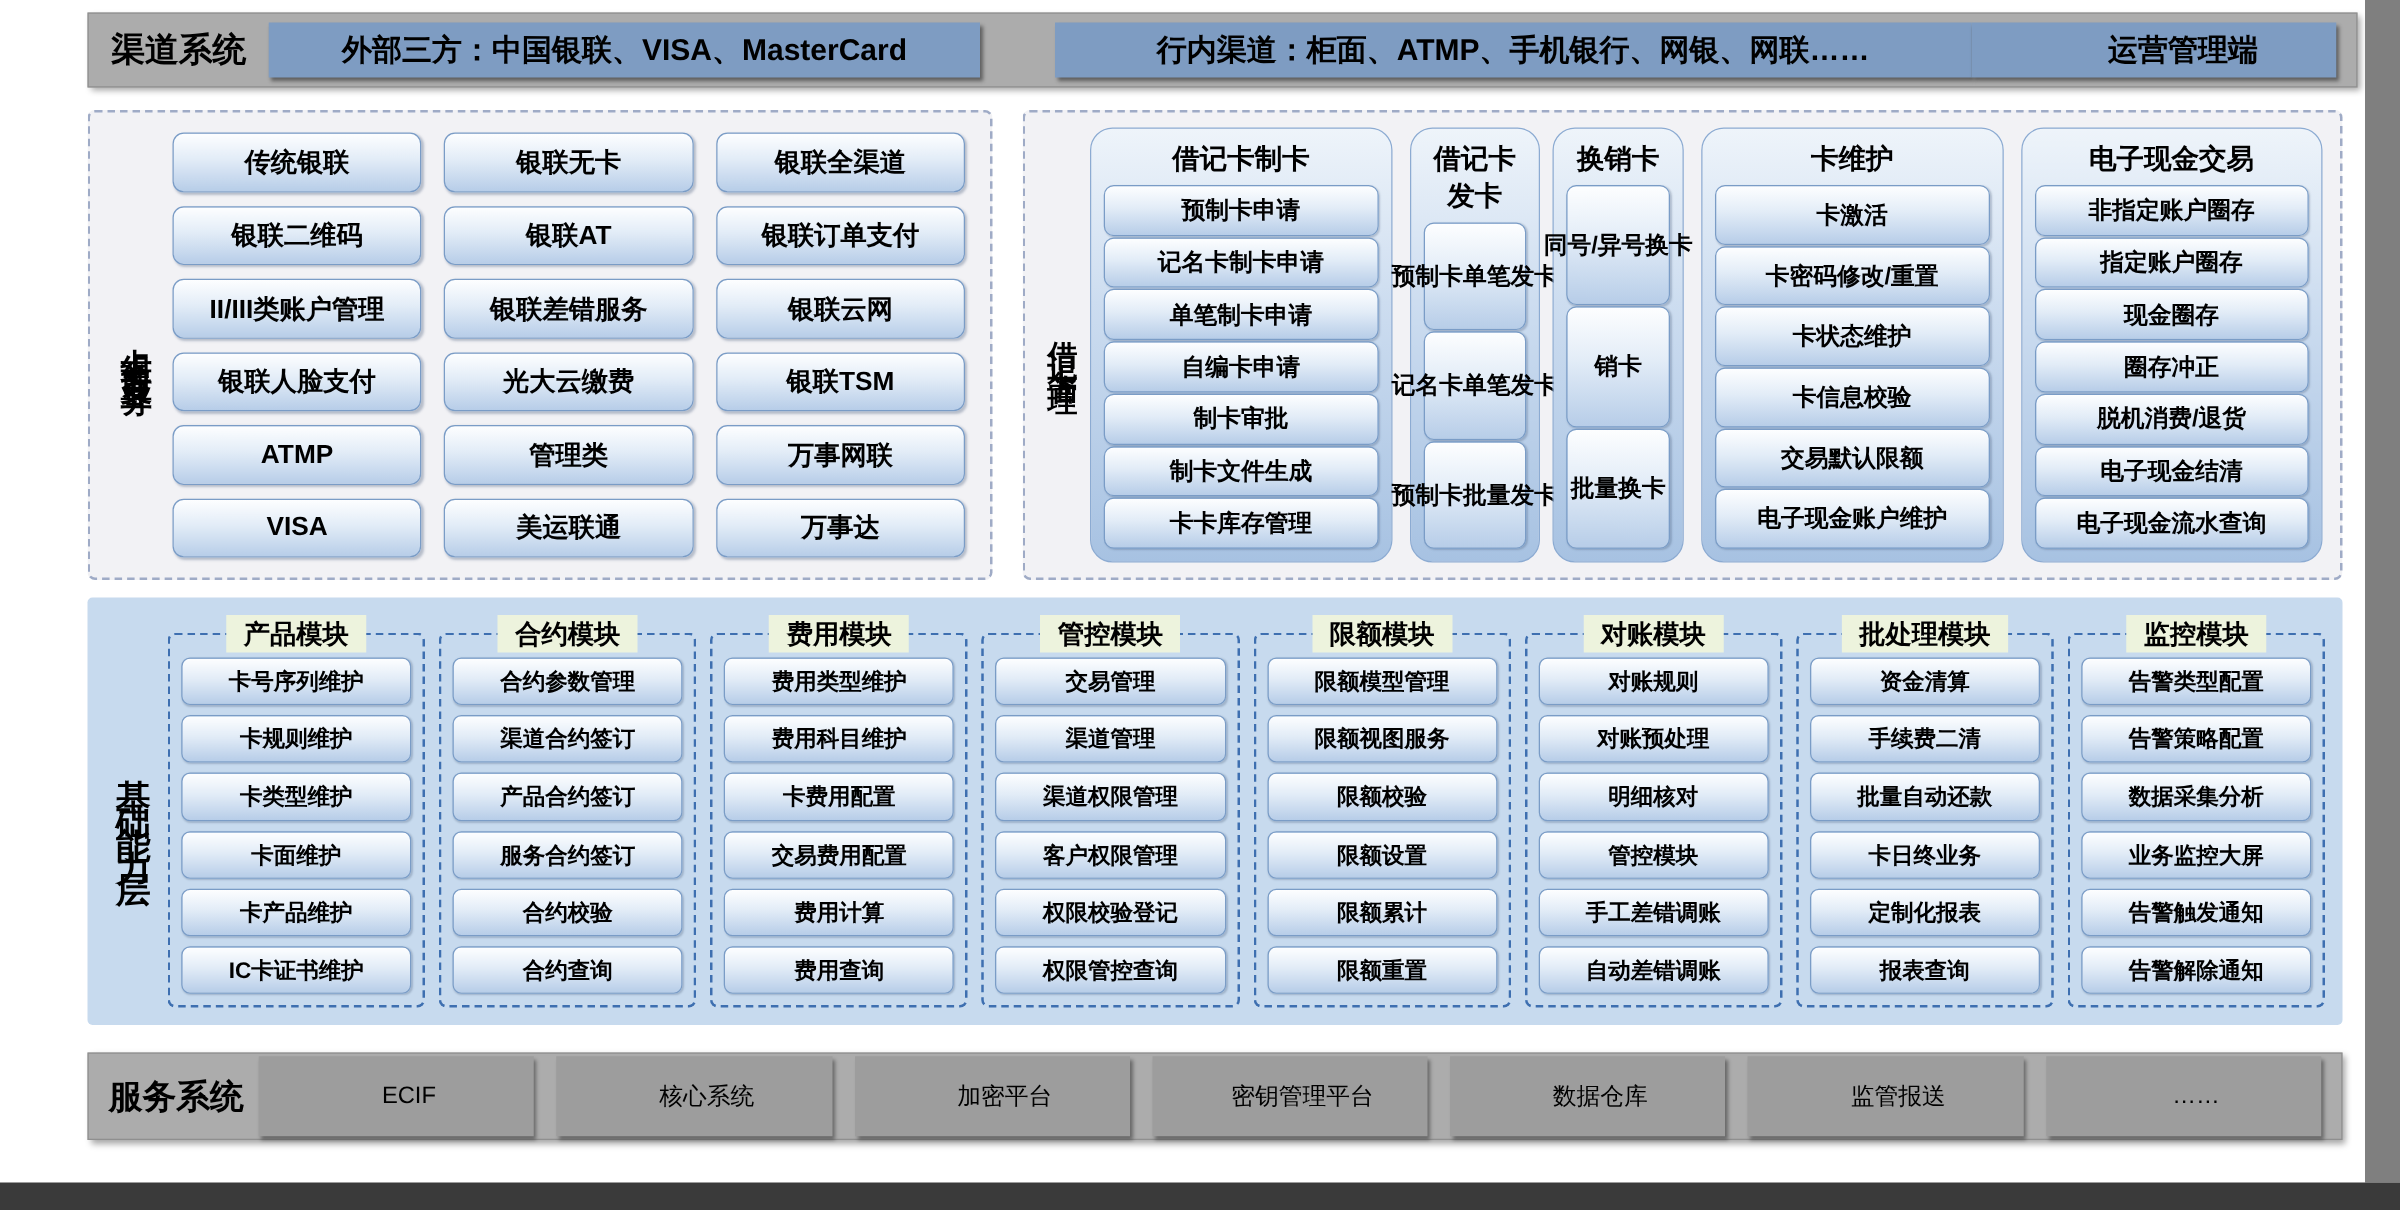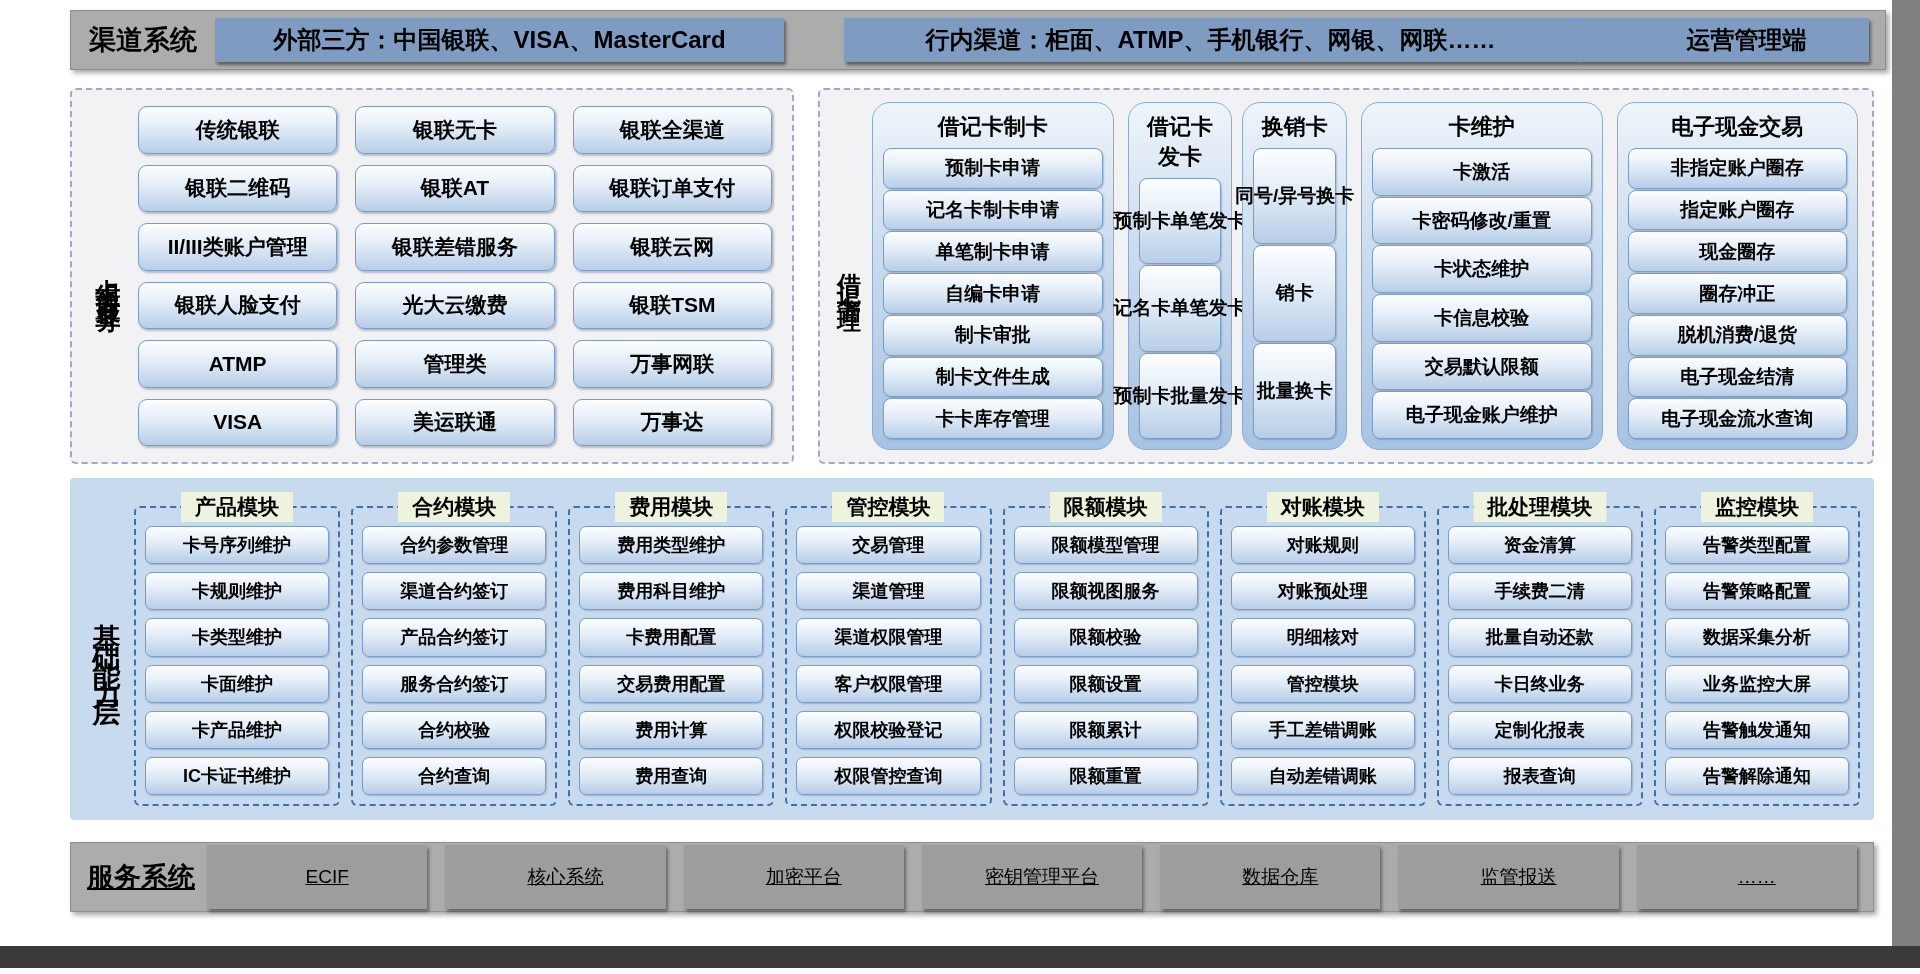--- a/index.html
+++ b/index.html
@@ -7,21 +7,21 @@
   body{font-family:"Liberation Sans","DejaVu Sans",sans-serif;color:#000;position:relative;}
 
   
   .right-strip{position:absolute;left:1892px;top:0;width:28px;height:946px;background:#7f7f7f;}
   .dark-bar{position:absolute;left:0;top:946px;width:1920px;height:22px;background:#3a3a3a;}
 
   
   .gray-bar{position:absolute;background:#acacac;border:1px solid #8f8f8f;
     box-shadow:3px 3px 5px rgba(0,0,0,.35);display:flex;align-items:center;}
   .channel-bar{left:70px;top:10px;width:1816px;height:60px;padding:0 12px;}
-  .service-bar{left:70px;top:842px;width:1804px;height:70px;padding:0 16px;text-decoration:underline;}
+  .service-bar{left:70px;top:842px;width:1804px;height:70px;padding:0 16px;}
   .bar-label{font-size:27px;font-weight:700;white-space:nowrap;}
   .channel-bar .bar-label{margin:0 8px 0 6px;}
   .service-bar .bar-label{margin-right:12px;}
 
   .chan-btn{height:44px;background:#7e9cc2;box-shadow:2px 3px 3px rgba(0,0,0,.45);
     display:flex;align-items:center;justify-content:center;font-size:24px;font-weight:700;
     white-space:nowrap;cursor:default;}
   .chan-btn.b1{width:578px;margin-left:10px;}
   .chan-btn.b2{width:744px;margin-left:60px;}
   .chan-btn.b3{width:296px;margin-left:auto;margin-right:4px;padding-left:47px;}

